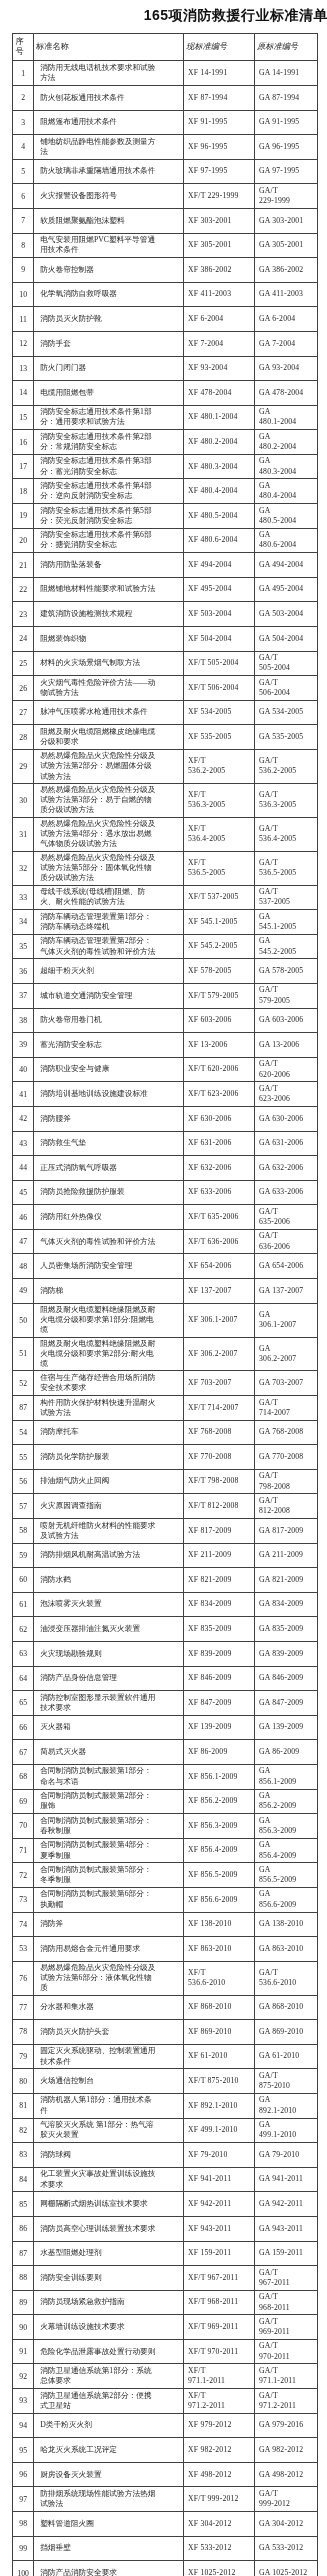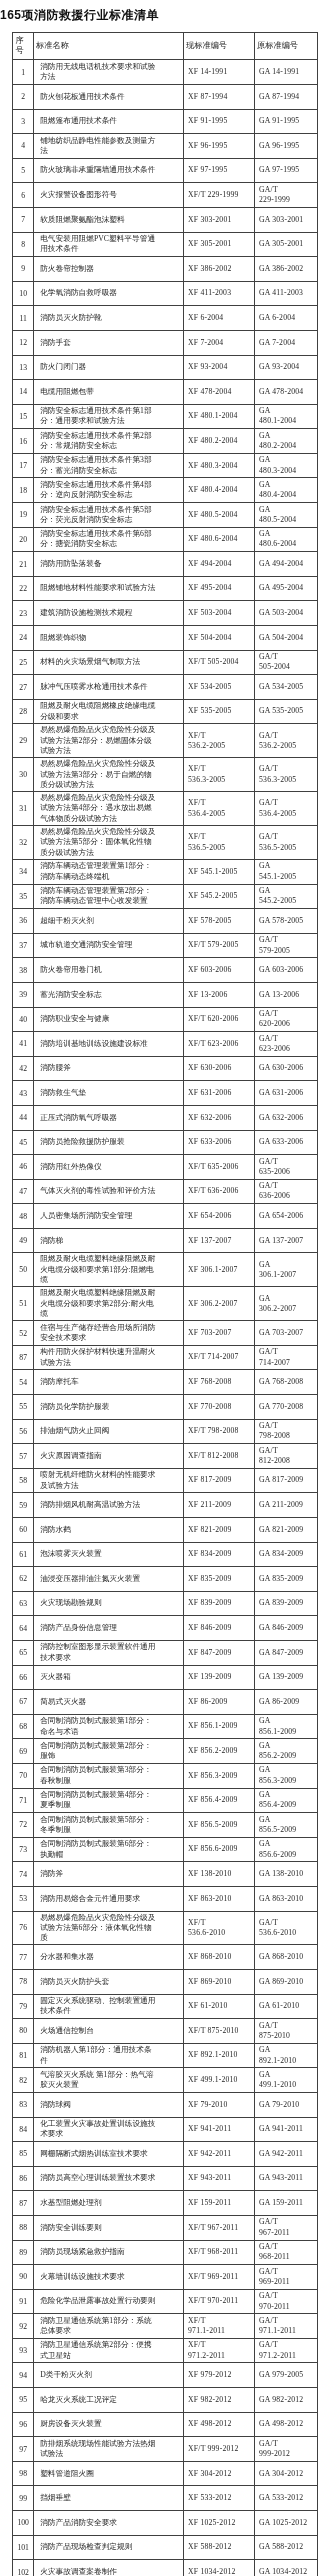--- a/index.html
+++ b/index.html
@@ -1,27 +1,27 @@
 <!DOCTYPE html>
 <html style="font-size:8.2px"><head>
 <meta charset="utf-8">
 <style>
   html,body{margin:0;padding:0;background:#ffffff;}
   body{width:328px;height:3954px;position:relative;overflow:hidden;
        font-family:"Liberation Serif","DejaVu Serif",serif;color:#1f1f1f;}
   .page{position:relative;width:328px;height:3954px;}
-  h1.title{margin:7.2px 0 8.2px 0;text-align:left;font-family:"Liberation Sans",sans-serif;
-       font-weight:bold;font-size:12px;color:#111;letter-spacing:0.5px;}
+  h1.title{margin:7.2px 0 8.2px 0;text-align:right;font-family:"Liberation Sans",sans-serif;
+       font-weight:bold;font-size:14px;color:#111;letter-spacing:0.5px;}
   table.std{border-collapse:collapse;margin-left:12.4px;width:304px;table-layout:fixed;}
   table.std th,table.std td{border:0.5px solid #404040;vertical-align:middle;
        font-size:7.7px;color:#1f1f1f;font-weight:normal;}
   table.std th{height:24px;text-align:left;padding:1px 2.1px;line-height:10.3px;font-size:8.2px;}
   th.h-num{text-align:center;padding:1px 3.1px;margin-top:39px;}
   th.h-name{padding-left:6.2px;}
-  th.h-code{padding-left:4.1px;}
+  th.h-code{padding-left:4.1px;font-style:italic;}
   table.std td{height:21.6px;}
   td.c-num{text-align:center;padding:1px;}
   td.c-name{padding:1px 24px 1px 6.2px;line-height:10.3px;}
   td.c-code{padding:1px 2.1px 1px 4.1px;line-height:10.3px;white-space:pre-line;font-size:7.2px;letter-spacing:0.2px;}
 </style>
 </head>
 <body>
 
 <div class="page">
 
@@ -195,20 +195,27 @@
           <td class="c-code">GA 504-2004</td>
         </tr>
         <tr>
           <td class="c-num">25</td>
           <td class="c-name">材料的火灾场景烟气制取方法</td>
           <td class="c-code">XF/T 505-2004</td>
           <td class="c-code">GA/T
 505-2004</td>
         </tr>
         <tr>
+          <td class="c-num">26</td>
+          <td class="c-name">火灾烟气毒性危险评价方法——动物试验方法</td>
+          <td class="c-code">XF/T 506-2004</td>
+          <td class="c-code">GA/T
+506-2004</td>
+        </tr>
+        <tr>
           <td class="c-num">27</td>
           <td class="c-name">脉冲气压喷雾水枪通用技术条件</td>
           <td class="c-code">XF 534-2005</td>
           <td class="c-code">GA 534-2005</td>
         </tr>
         <tr>
           <td class="c-num">28</td>
           <td class="c-name">阻燃及耐火电缆阻燃橡皮绝缘电缆分级和要求</td>
           <td class="c-code">XF 535-2005</td>
           <td class="c-code">GA 535-2005</td>
@@ -239,29 +246,36 @@
         </tr>
         <tr>
           <td class="c-num">32</td>
           <td class="c-name">易然易爆危险品火灾危险性分级及试验方法第5部分：固体氧化性物质分级试验方法</td>
           <td class="c-code">XF/T
 536.5-2005</td>
           <td class="c-code">GA/T
 536.5-2005</td>
         </tr>
         <tr>
+          <td class="c-num">33</td>
+          <td class="c-name">母线干线系统(母线槽)阻燃、防火、耐火性能的试验方法</td>
+          <td class="c-code">XF/T 537-2005</td>
+          <td class="c-code">GA/T
+537-2005</td>
+        </tr>
+        <tr>
           <td class="c-num">34</td>
           <td class="c-name">消防车辆动态管理装置第1部分：消防车辆动态终端机</td>
           <td class="c-code">XF 545.1-2005</td>
           <td class="c-code">GA
 545.1-2005</td>
         </tr>
         <tr>
           <td class="c-num">35</td>
-          <td class="c-name">消防车辆动态管理装置第2部分：消防车辆动态管理中心收发装置</td>
+          <td class="c-name">消防车辆动态管理装置第2部分：气体灭火剂的毒性试验和评价方法</td>
           <td class="c-code">XF 545.2-2005</td>
           <td class="c-code">GA
 545.2-2005</td>
         </tr>
         <tr>
           <td class="c-num">36</td>
           <td class="c-name">超细干粉灭火剂</td>
           <td class="c-code">XF 578-2005</td>
           <td class="c-code">GA 578-2005</td>
         </tr>
@@ -633,21 +647,21 @@
           <td class="c-name">消防卫星通信系统第2部分：便携式卫星站</td>
           <td class="c-code">XF/T
 971.2-2011</td>
           <td class="c-code">GA/T
 971.2-2011</td>
         </tr>
         <tr>
           <td class="c-num">94</td>
           <td class="c-name">D类干粉灭火剂</td>
           <td class="c-code">XF 979-2012</td>
-          <td class="c-code">GA 979-2005</td>
+          <td class="c-code">GA 979-2016</td>
         </tr>
         <tr>
           <td class="c-num">95</td>
           <td class="c-name">哈龙灭火系统工况评定</td>
           <td class="c-code">XF 982-2012</td>
           <td class="c-code">GA 982-2012</td>
         </tr>
         <tr>
           <td class="c-num">96</td>
           <td class="c-name">厨房设备灭火装置</td>

